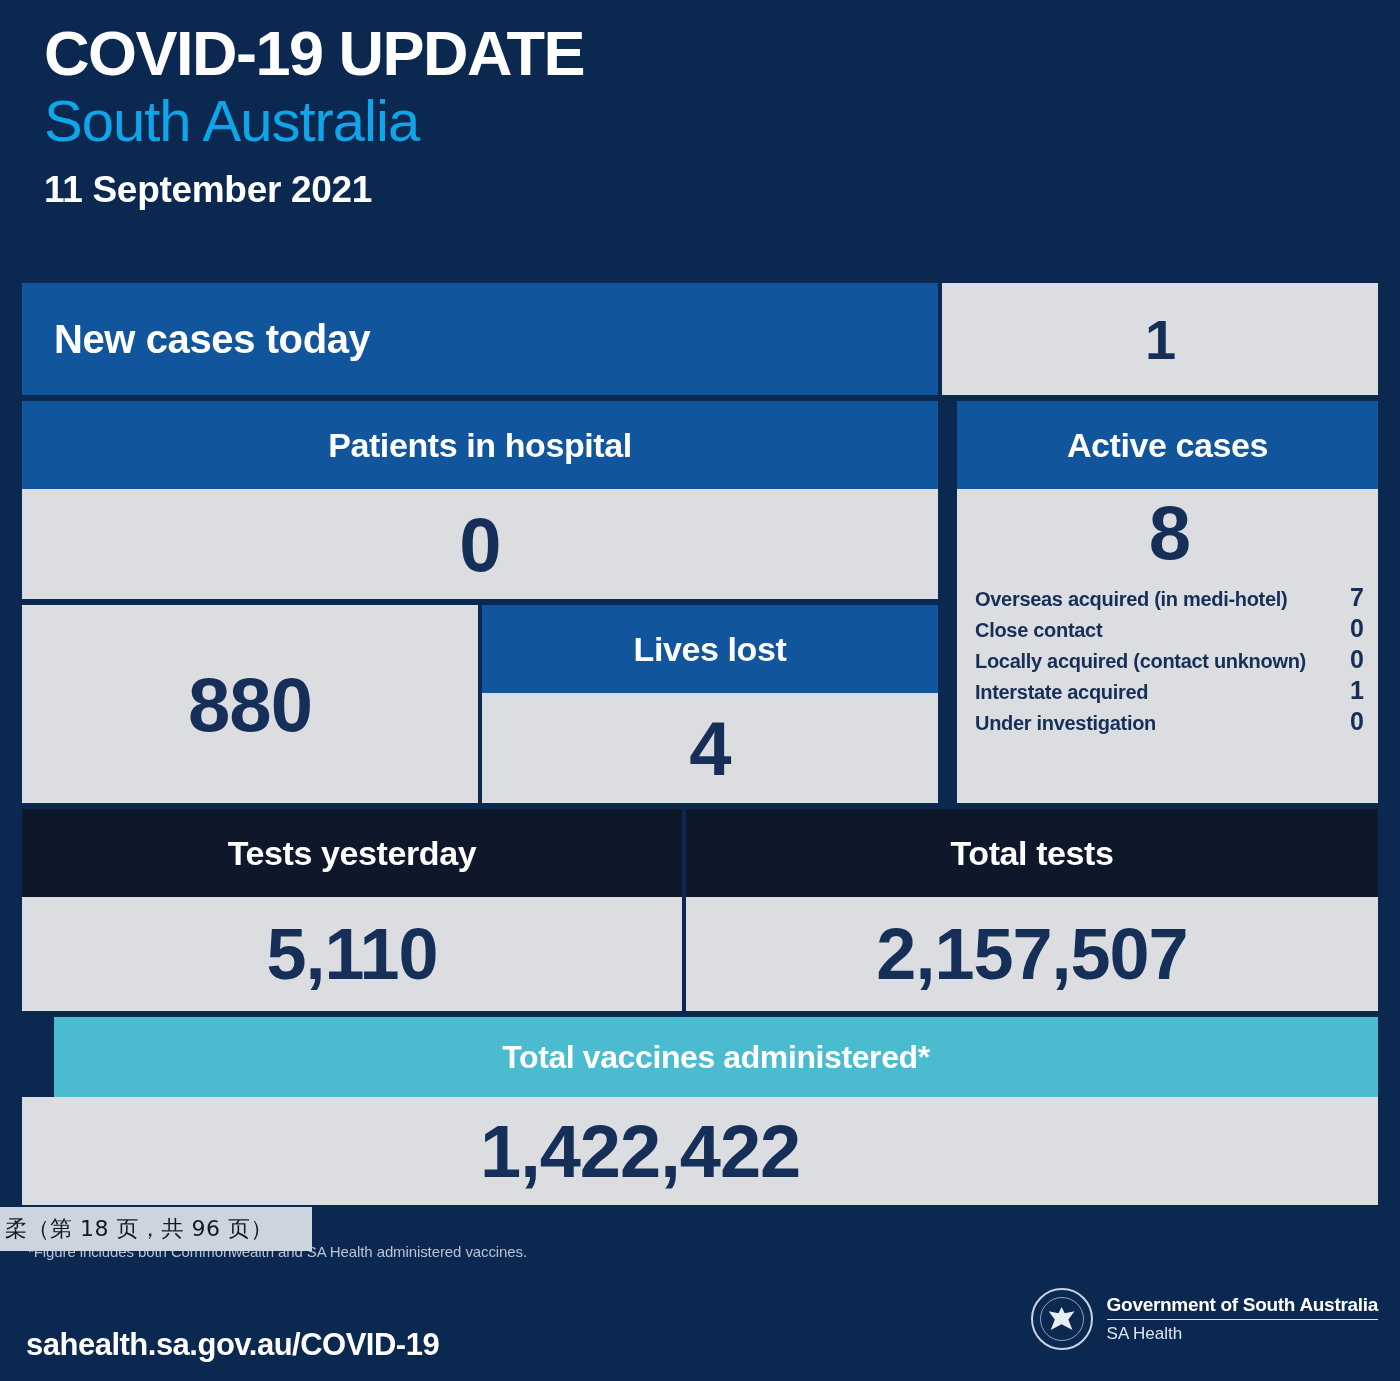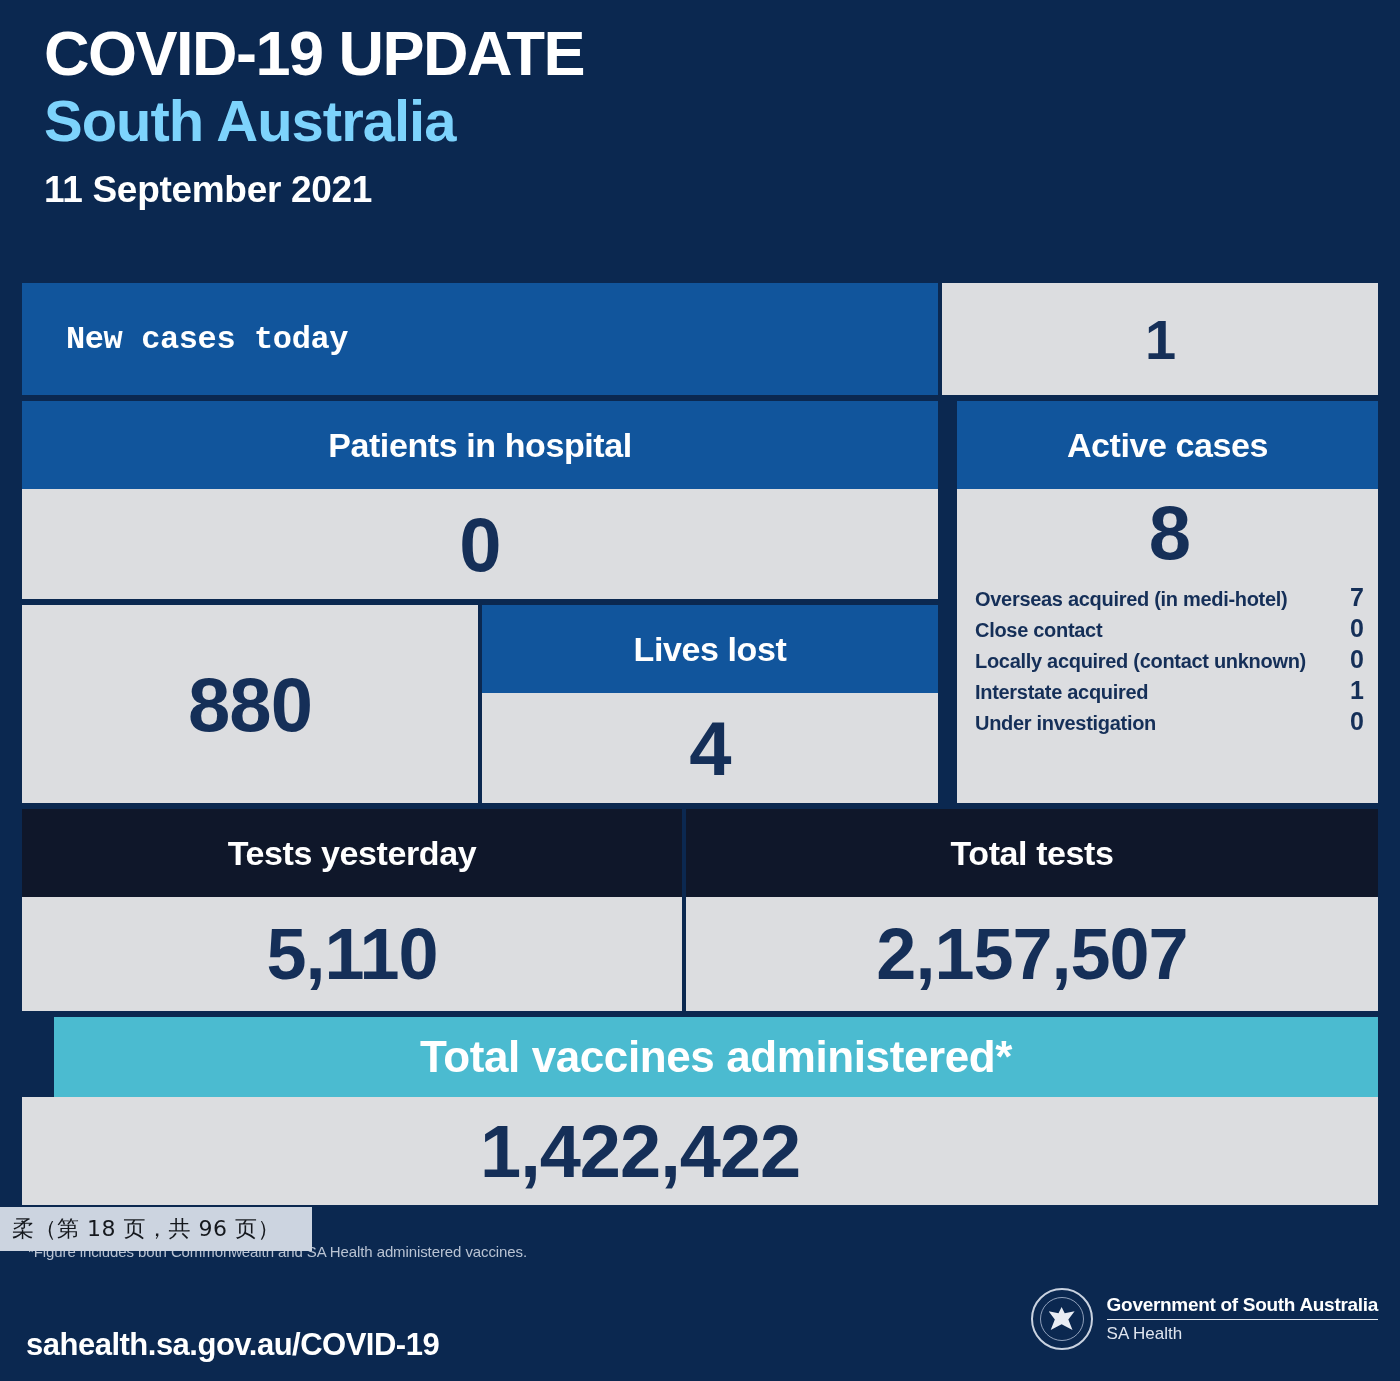--- a/index.html
+++ b/index.html
@@ -18,23 +18,23 @@
     padding: 18px 0 0 44px;
   }
   .title-main {
     color: #ffffff;
     font-size: 63px;
     font-weight: bold;
     letter-spacing: -1.5px;
     line-height: 1.12;
   }
   .title-sub {
-    color: #7dd3fc;
+    color: #0ea5e9;
     font-size: 58px;
-    font-weight: bold;
+    font-weight: normal;
     letter-spacing: -1px;
     line-height: 1.18;
     margin-top: -2px;
   }
   .title-date {
     color: #ffffff;
     font-size: 37px;
     font-weight: bold;
     letter-spacing: -0.3px;
     margin-top: 14px;
@@ -73,24 +73,23 @@
   }
 
   
   .row-new {
     display: flex;
     gap: 4px;
     height: 112px;
   }
   .row-new .lbl {
     width: 916px;
-    font-size: 32px;
+    font-size: 40px;
     justify-content: flex-start;
-    padding-left: 44px;
-    font-family: Liberation Mono, monospace;
+    padding-left: 32px;
   }
   .row-new .val {
     flex: 1;
     font-size: 56px;
   }
 
   
   .mid {
     display: flex;
     gap: 4px;
@@ -195,21 +194,21 @@
 
   
   .vax {
     margin-top: 6px;
     display: flex;
     flex-direction: column;
     height: 188px;
   }
   .vax .lbl {
     height: 80px;
-    font-size: 44px;
+    font-size: 32px;
     margin-left: 32px;
   }
   .vax .val {
     flex: 1;
     font-size: 74px;
     justify-content: flex-start;
     padding-left: 458px;
   }
 
   
@@ -283,21 +282,21 @@
   
   .page-overlay {
     position: absolute;
     left: 0;
     top: 1207px;
     width: 312px;
     height: 44px;
     background: #ccd4e0;
     display: flex;
     align-items: center;
-    padding-left: 12px;
+    padding-left: 5px;
     color: #15181d;
     font-size: 22px;
     font-family: "DejaVu Sans", sans-serif;
     letter-spacing: 0.5px;
   }
 </style>
 </head>
 <body>
 
 <div class="header">

